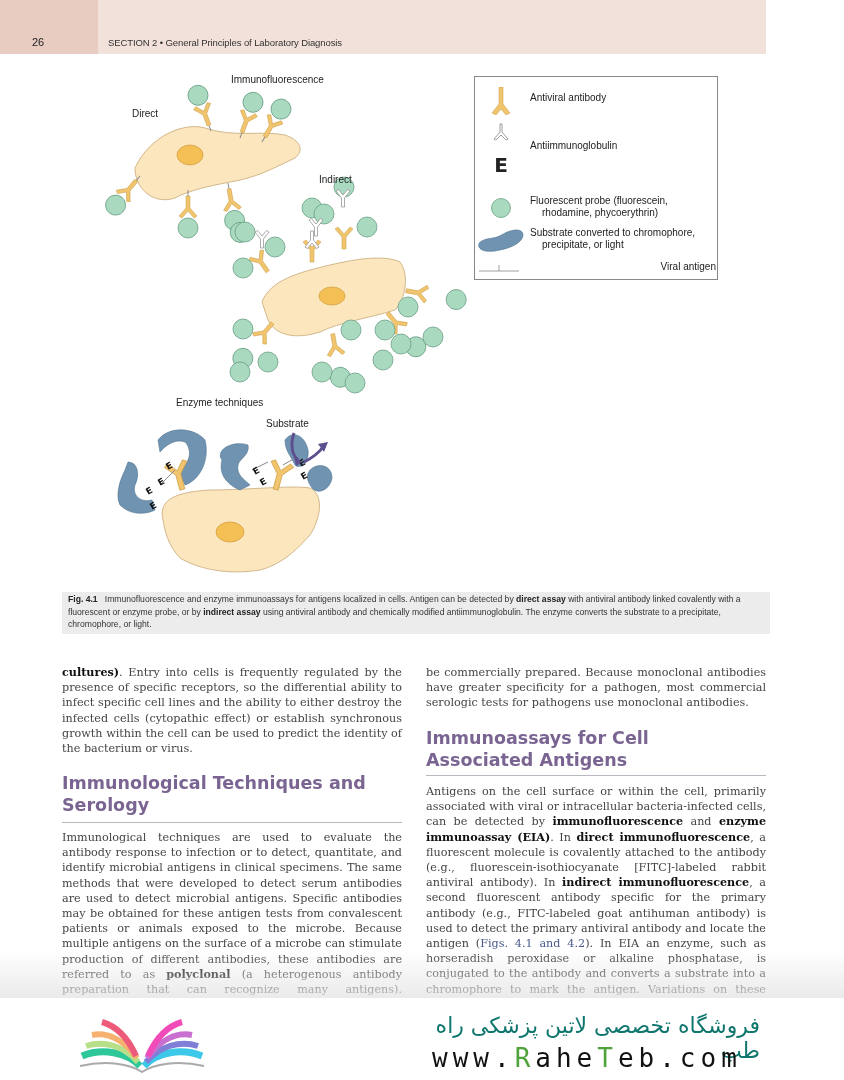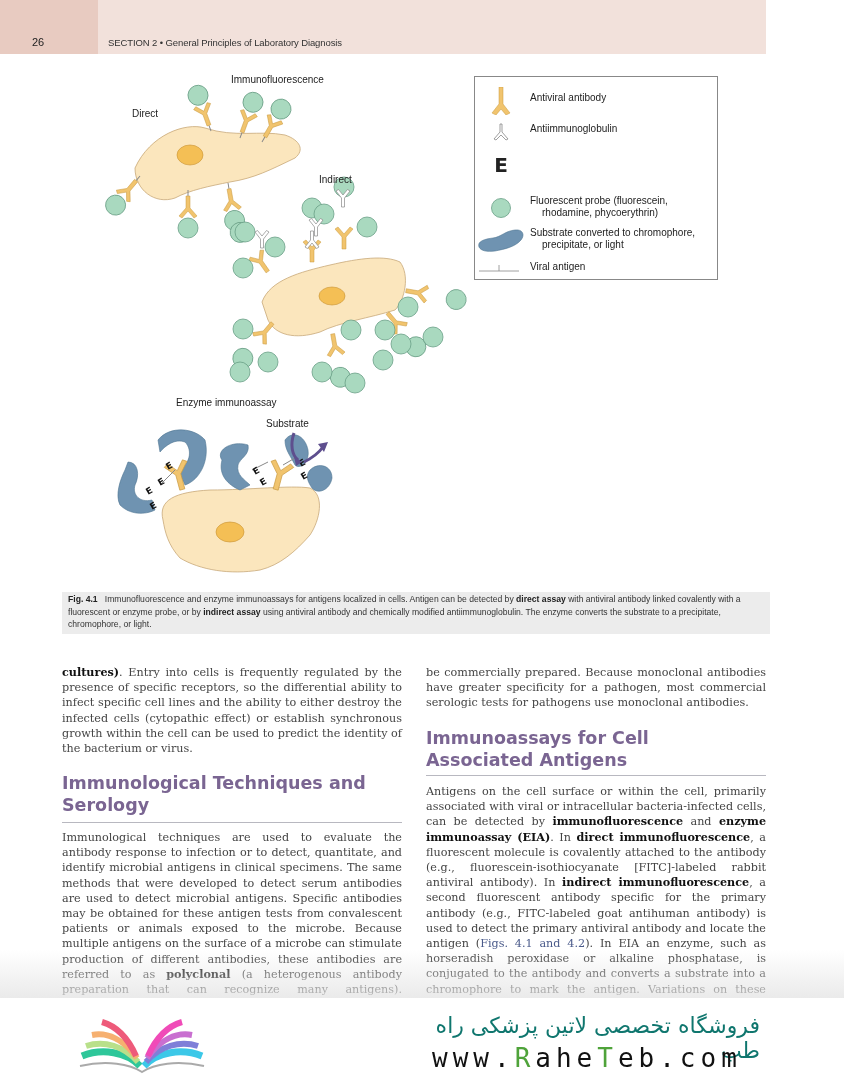--- a/index.html
+++ b/index.html
@@ -183,35 +183,35 @@
     <path d="M294,433 C290,445 292,455 298,460"></path>
     <path d="M304,462 C312,458 318,454 323,447"></path>
   </g>
   <path d="M318,444 L328,442 L324,452 Z" fill="#5e4f8e"></path>
   <path d="M294,456 L302,462 L296,466 Z" fill="#5e4f8e"></path>
 </svg>
 
 <div class="fig-label" style="left:231px;top:74px;">Immunofluorescence</div>
 <div class="fig-label" style="left:132px;top:108px;">Direct</div>
 <div class="fig-label" style="left:319px;top:174px;">Indirect</div>
-<div class="fig-label" style="left:176px;top:397px;">Enzyme immunoassay</div>
+<div class="fig-label" style="left:176px;top:397px;">Enzyme techniques</div>
 <div class="fig-label" style="left:266px;top:418px;">Substrate</div>
 
 <div class="legend">
   <div class="legend-row" style="top:10px;height:28px;">
     <svg class="ico" viewBox="0 0 52 28">
         <path d="M24,0 L28,0 L28,17 L35,26 L31,28 L26,22 L21,28 L17,26 L24,17 Z" fill="#f1c46e" stroke="#c99a3f" stroke-width="0.5"></path>
       </svg>
     <div class="txt" style="top:5px;">Antiviral antibody</div>
   </div>
   <div class="legend-row" style="top:46px;height:18px;">
     <svg class="ico" viewBox="0 0 52 18">
         <path d="M25,1 L27,1 L27,9 L33,16 L31,17 L26,12 L21,17 L19,16 L25,9 Z" fill="#fff" stroke="#777" stroke-width="0.7"></path>
       </svg>
-    <div class="txt" style="top:0;">Antiimmunoglobulin</div>
+    <div class="txt" style="top:17px;">Antiimmunoglobulin</div>
   </div>
   <div class="legend-row" style="top:76px;height:38px;">
     <div class="ico" style="font-family:'DejaVu Sans',sans-serif;font-weight:bold;font-size:20px;text-align:center;top:6px;">E</div>
   </div>
   <div class="legend-row" style="top:150px;height:26px;">
     <svg class="ico" viewBox="0 0 52 26">
         <path d="M4,20 C2,14 10,12 18,11 C26,10 30,4 40,3 C48,2 50,8 46,13 C40,20 30,22 20,24 C12,25 6,24 4,20 Z" fill="#6f93b1" stroke="#4f7592" stroke-width="0.6"></path>
       </svg>
     <div class="txt">
       <span>Substrate converted to chromophore,</span>
@@ -225,21 +225,21 @@
     <div class="txt">
       <span>Fluorescent probe (fluorescein,</span>
       <span class="indent">rhodamine, phycoerythrin)</span>
     </div>
   </div>
   <div class="legend-row" style="top:182px;height:16px;">
     <svg class="ico" viewBox="0 0 52 16">
         <line x1="4" y1="12" x2="44" y2="12" stroke="#888" stroke-width="0.8"></line>
         <line x1="24" y1="6" x2="24" y2="12" stroke="#888" stroke-width="0.8"></line>
       </svg>
-    <div class="txt" style="top:2px;">Viral antigen</div>
+    <div class="txt" style="top:2px;text-align:right;">Viral antigen</div>
   </div>
 </div>
 
 <div class="caption">
   <b>Fig. 4.1</b>&nbsp;&nbsp;&nbsp;<span>Immunofluorescence and enzyme immunoassays for antigens localized in cells. Antigen can be detected by </span><b>direct assay</b><span> with antiviral antibody linked covalently with a fluorescent or enzyme probe, or by </span><b>indirect assay</b><span> using antiviral antibody and chemically modified antiimmunoglobulin. The enzyme converts the substrate to a precipitate, chromophore, or light.</span>
 </div>
 
 <div class="col col-left" style="top:665px;">
   <b>cultures)</b><span>. Entry into cells is frequently regulated by the presence of specific receptors, so the differential ability to infect specific cell lines and the ability to either destroy the infected cells (cytopathic effect) or establish synchronous growth within the cell can be used to predict the identity of the bacterium or virus.</span>
 </div>

